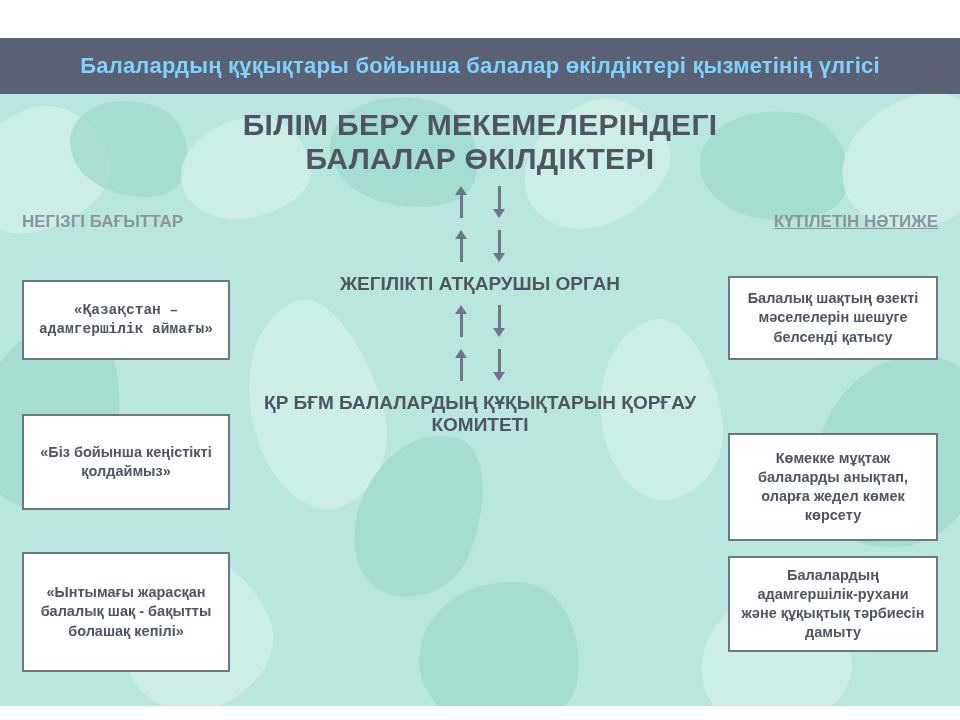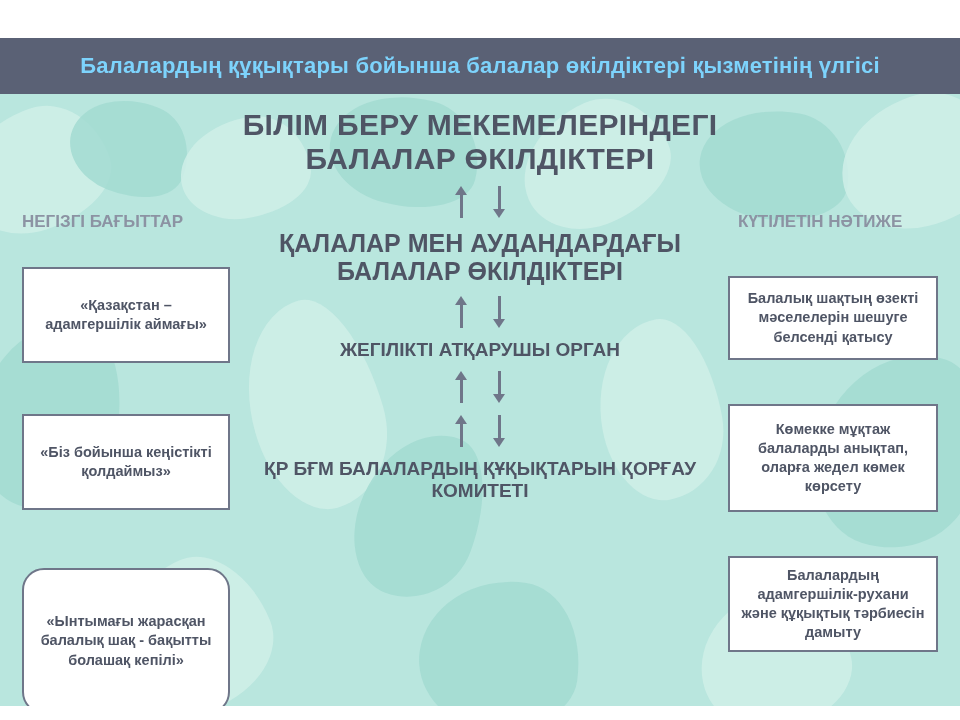--- a/index.html
+++ b/index.html
@@ -119,47 +119,47 @@
   .side-heading {
     position: absolute;
     color: #8c93a3;
     font-weight: bold;
     font-size: 17px;
     line-height: 1.15;
     text-transform: uppercase;
     z-index: 3;
   }
   .side-heading.left { left: 22px; top: 212px; width: 200px; text-align: left; }
-  .side-heading.right { right: 22px; top: 212px; width: 200px; text-align: left; }
+  .side-heading.right { right: 22px; top: 212px; width: 200px; text-align: right; text-decoration: underline; }
 
   .card {
     position: absolute;
     background: #ffffff;
     border: 2px solid #6f7689;
     box-sizing: border-box;
     color: #4f5565;
     font-weight: bold;
     font-size: 14.5px;
     line-height: 1.32;
     display: flex;
     align-items: center;
     justify-content: center;
     text-align: center;
     padding: 8px 10px;
     z-index: 3;
   }
   .card.left  { left: 22px;  width: 208px; }
   .card.right { right: 22px; width: 210px; }
 
-  .l1 { top: 267px; height: 96px; }
+  .l1 { top: 280px; height: 80px; font-family: Liberation Mono, monospace; }
   .l2 { top: 414px; height: 96px; }
-  .l3 { top: 568px; height: 146px; border-radius: 22px; }
+  .l3 { top: 552px; height: 120px; }
 
   .r1 { top: 276px; height: 84px; }
-  .r2 { top: 404px; height: 108px; }
+  .r2 { top: 433px; height: 108px; }
   .r3 { top: 556px; height: 96px; }
 </style>
 </head>
 <body>
 
 <div class="poster">
 
   <div class="blob light" style="left:-40px; top:110px; width:150px; height:120px; transform:rotate(-18deg);"></div>
   <div class="blob dark" style="left:70px; top:100px; width:120px; height:95px; transform:rotate(22deg);"></div>
   <div class="blob light" style="left:180px; top:118px; width:130px; height:100px; transform:rotate(-8deg);"></div>
@@ -202,21 +202,20 @@
       <span class="arrow up">
           <span class="head"></span>
           <span class="stem"></span>
         </span>
       <span class="arrow down">
           <span class="stem"></span>
           <span class="head"></span>
         </span>
     </div>
 
-    <div class="center-node node-2">ҚАЛАЛАР МЕН АУДАНДАРДАҒЫ БАЛАЛАР ӨКІЛДІКТЕРІ</div>
 
     <div class="arrows">
       <span class="arrow up">
           <span class="head"></span>
           <span class="stem"></span>
         </span>
       <span class="arrow down">
           <span class="stem"></span>
           <span class="head"></span>
         </span>

